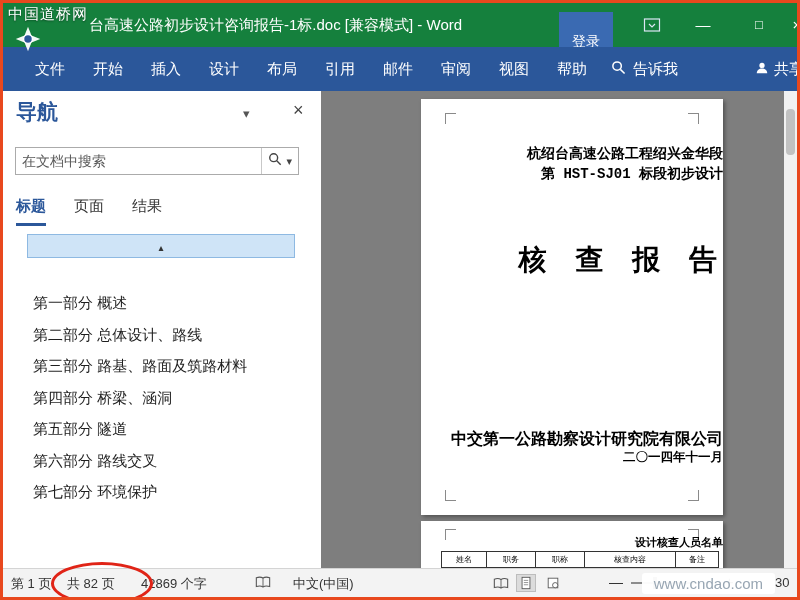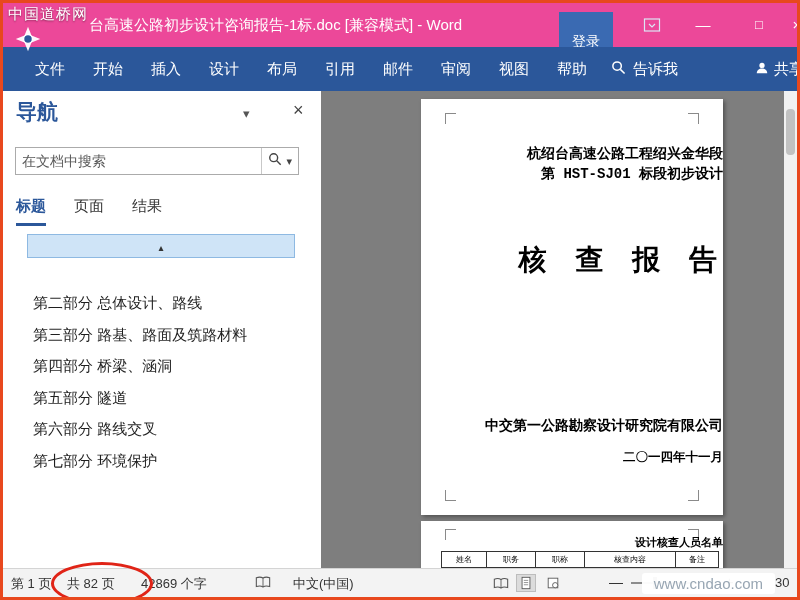--- a/index.html
+++ b/index.html
@@ -1,20 +1,20 @@
 <!DOCTYPE html>
 <html><head>
 <meta charset="utf-8">
 <style>
   html,body{margin:0;padding:0;background:#444;}
   #frame{position:relative;width:800px;height:600px;box-sizing:border-box;border:3px solid #e8481e;
          background:#fff;font-family:"Liberation Sans","DejaVu Sans",sans-serif;overflow:hidden;}
 
   
-  #titlebar{position:absolute;left:0;top:0;width:794px;height:44px;background:#ec4899;color:#fff;}
+  #titlebar{position:absolute;left:0;top:0;width:794px;height:44px;background:#15803d;color:#fff;}
   #win-title{position:absolute;left:86px;top:0;line-height:44px;font-size:15px;white-space:nowrap;color:#fff;}
   #signin{position:absolute;left:556px;top:9px;min-width:46px;height:26px;background:#3a6ab2;color:#fff;
           font-size:14px;text-align:center;line-height:26px;padding:16px 4px;cursor:pointer;}
   #ribbon-opts{position:absolute;left:640px;top:13px;width:18px;height:18px;color:#dce6f5;cursor:pointer;}
   .winbtn{position:absolute;top:0;height:44px;line-height:44px;text-align:center;color:#fff;font-size:15px;cursor:pointer;}
   #btn-min{left:684px;width:32px;}
   #btn-max{left:740px;width:32px;font-size:13px;}
   #btn-close{left:784px;width:20px;}
 
   
@@ -54,21 +54,21 @@
   .cm{position:absolute;width:10px;height:10px;}
   .cm.tl{border-left:1px solid #8a8a8a;border-top:1px solid #8a8a8a;}
   .cm.tr{border-right:1px solid #8a8a8a;border-top:1px solid #8a8a8a;}
   .cm.bl{border-left:1px solid #8a8a8a;border-bottom:1px solid #8a8a8a;}
   .cm.br{border-right:1px solid #8a8a8a;border-bottom:1px solid #8a8a8a;}
   .doc-text{position:absolute;left:0;width:100%;text-align:right;color:#000;font-weight:bold;
             font-family:Liberation Mono, monospace;white-space:nowrap;}
   #p1-sub1{top:46px;font-size:14px;}
   #p1-sub2{top:66px;font-size:14px;}
   #p1-title{top:98px;font-size:28px;letter-spacing:6px;margin-top:44px;}
-  #p1-company{top:318px;font-size:14px;}
+  #p1-company{top:330px;font-size:16px;}
   #p1-date{top:350px;font-size:12.5px;}
   #p2-title{top:14px;font-size:11px;}
   #p2-table{position:absolute;left:20px;top:30px;width:262px;border-collapse:collapse;table-layout:fixed;}
   #p2-table td{border:1px solid #333;height:13px;font-size:8px;text-align:center;color:#000;
                font-family:"Liberation Serif","DejaVu Serif",serif;overflow:hidden;white-space:nowrap;}
   #doc-scrollbar{position:absolute;right:0;top:0;width:13px;height:100%;background:#f1f1f1;}
   #doc-scrollbar .thumb{position:absolute;left:2px;top:18px;width:9px;height:46px;background:#c1c1c1;border-radius:4px;}
 
   
   #statusbar{position:absolute;left:0;bottom:0;width:794px;height:29px;background:#f3f3f3;
@@ -170,20 +170,21 @@
       <span class="ntab active">标题</span>
       <span class="ntab">页面</span>
       <span class="ntab">结果</span>
     </div>
 
     <div id="nav-selected">
       <span class="tri">▴</span>
     </div>
 
     <div id="nav-headings">
+      <div class="nav-heading">第一部分 概述</div>
       <div class="nav-heading">第二部分 总体设计、路线</div>
       <div class="nav-heading">第三部分 路基、路面及筑路材料</div>
       <div class="nav-heading">第四部分 桥梁、涵洞</div>
       <div class="nav-heading">第五部分 隧道</div>
       <div class="nav-heading">第六部分 路线交叉</div>
       <div class="nav-heading">第七部分 环境保护</div>
     </div>
   </div>
 
   <div id="docarea">

